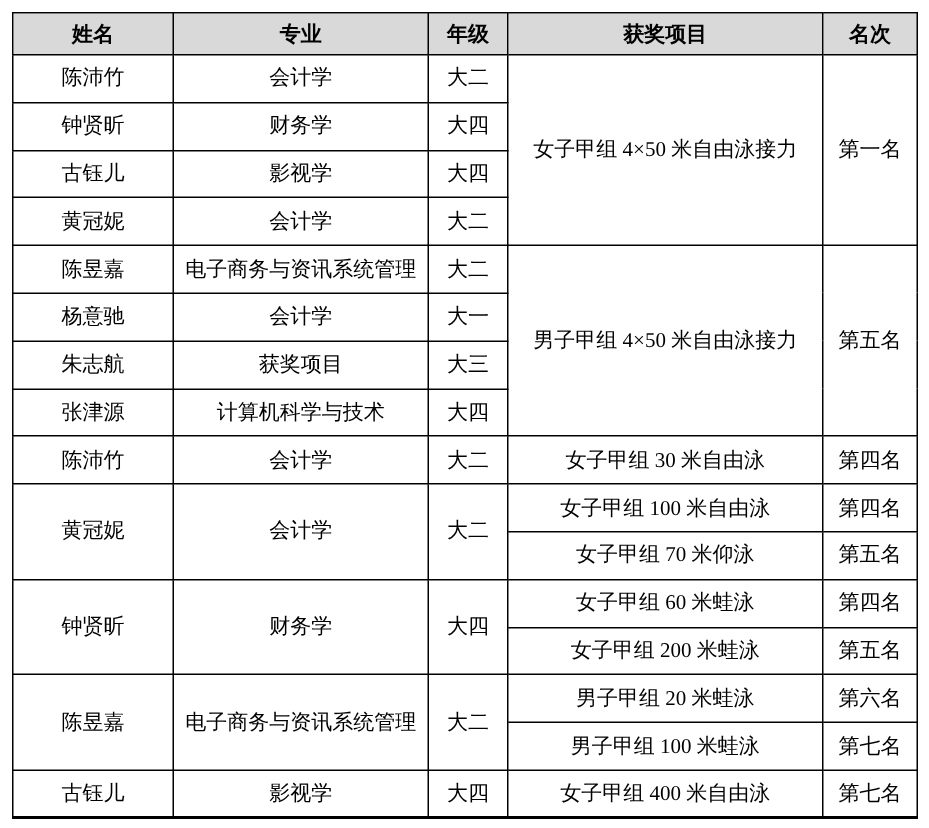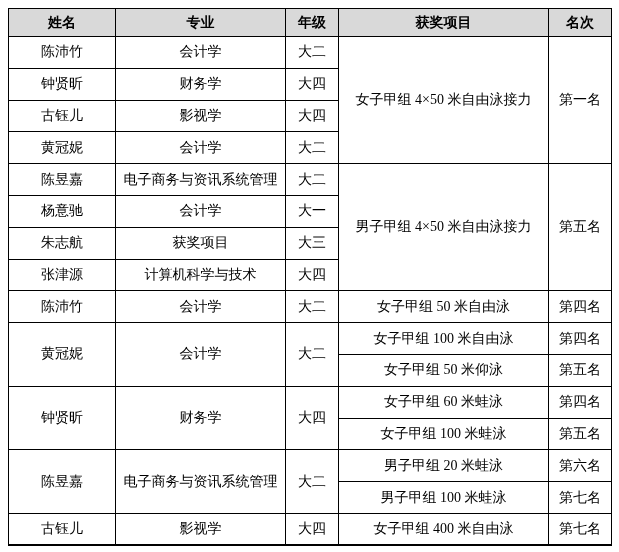--- a/index.html
+++ b/index.html
@@ -110,45 +110,45 @@
       <tr>
         <td>张津源</td>
         <td>计算机科学与技术</td>
         <td>大四</td>
       </tr>
 
       <tr>
         <td>陈沛竹</td>
         <td>会计学</td>
         <td>大二</td>
-        <td>女子甲组 50 米自由泳</td>
+        <td>女子甲组 30 米自由泳</td>
         <td>第四名</td>
       </tr>
 
       <tr>
         <td rowspan="2">黄冠妮</td>
         <td rowspan="2">会计学</td>
         <td rowspan="2">大二</td>
         <td>女子甲组 100 米自由泳</td>
         <td>第四名</td>
       </tr>
       <tr>
-        <td>女子甲组 50 米仰泳</td>
+        <td>女子甲组 70 米仰泳</td>
         <td>第五名</td>
       </tr>
 
       <tr>
         <td rowspan="2">钟贤昕</td>
         <td rowspan="2">财务学</td>
         <td rowspan="2">大四</td>
         <td>女子甲组 60 米蛙泳</td>
         <td>第四名</td>
       </tr>
       <tr>
-        <td>女子甲组 100 米蛙泳</td>
+        <td>女子甲组 200 米蛙泳</td>
         <td>第五名</td>
       </tr>
 
       <tr>
         <td rowspan="2">陈昱嘉</td>
         <td rowspan="2">电子商务与资讯系统管理</td>
         <td rowspan="2">大二</td>
         <td>男子甲组 20 米蛙泳</td>
         <td>第六名</td>
       </tr>

